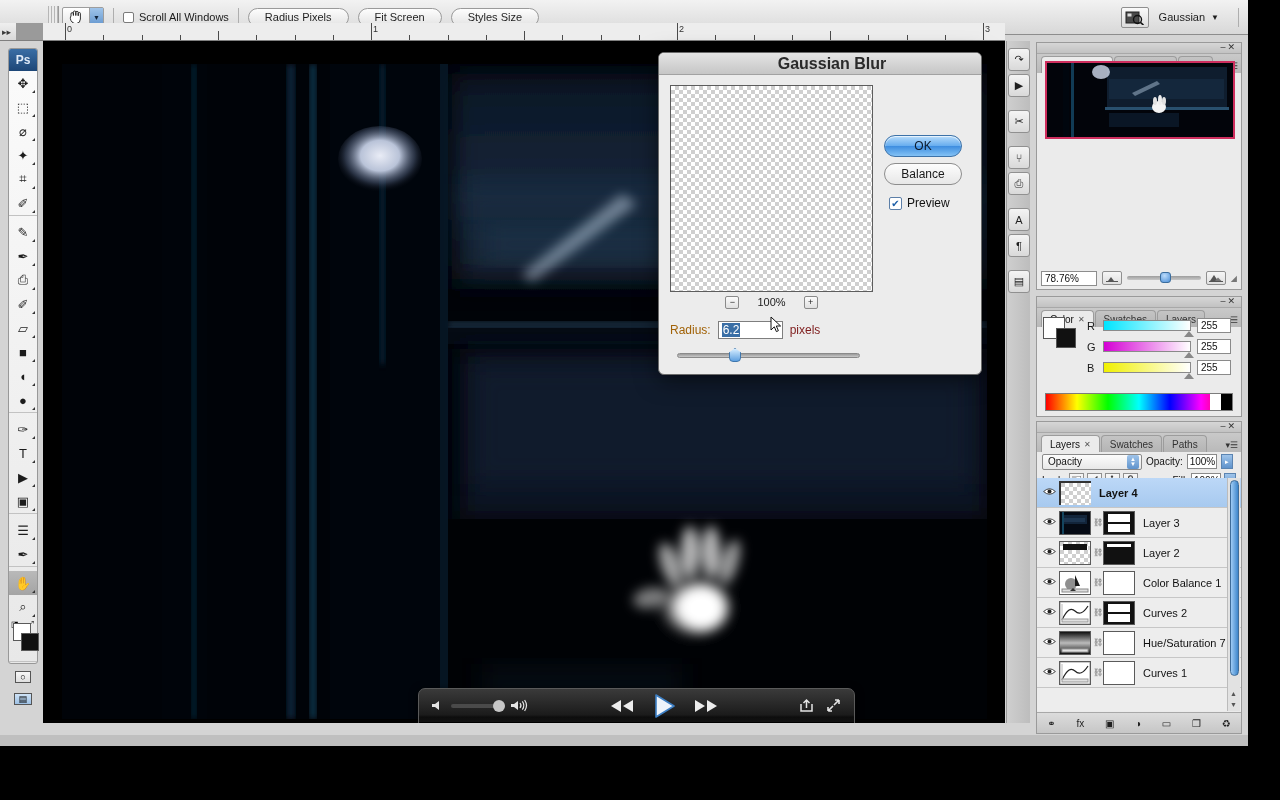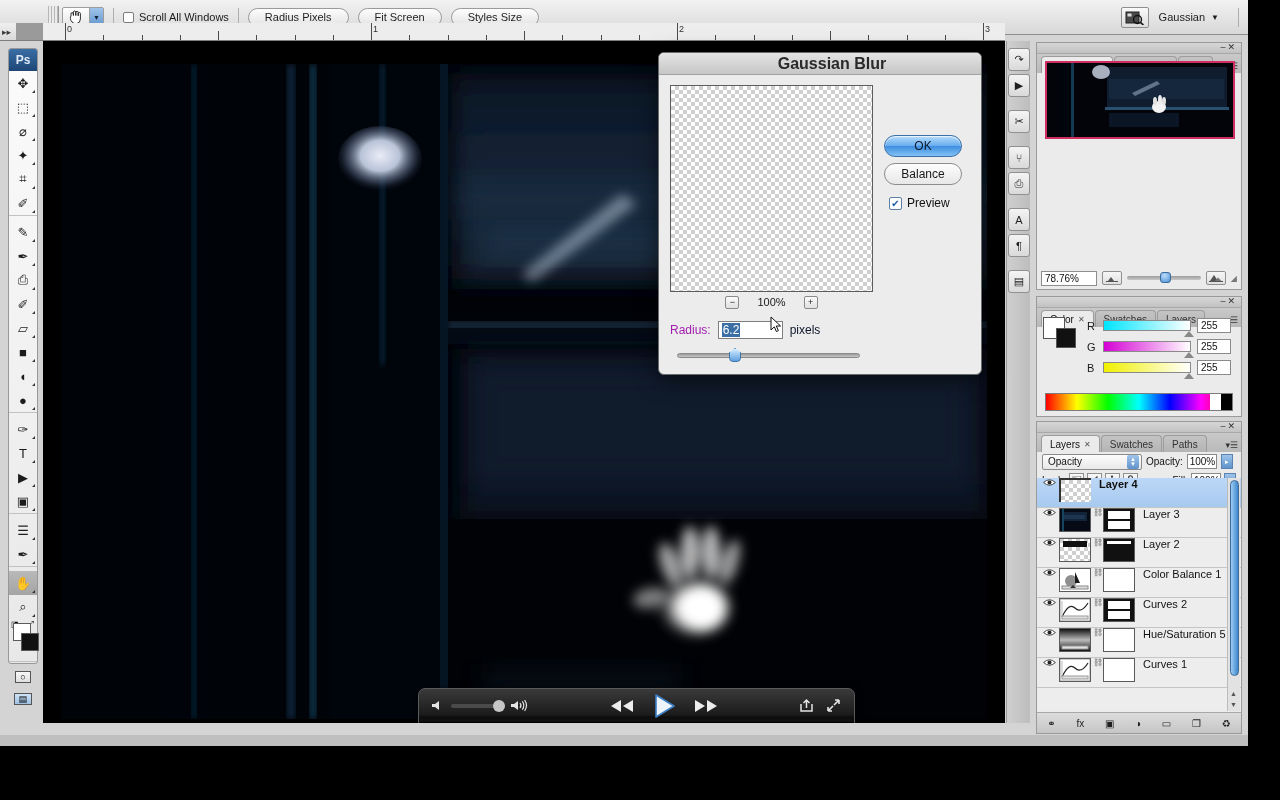--- a/index.html
+++ b/index.html
@@ -209,21 +209,21 @@
     font-size: 10px; display: flex; align-items: center; padding-left: 2px; color: #111; }
   .arrow-btn { width: 12px; height: 15px; background: linear-gradient(#9fc4ea,#5f93cc);
     border: 1px solid #5b84b1; display: flex; align-items: center; justify-content: center;
     font-size: 7px; color: #fff; }
   #lock-row { display: flex; align-items: center; height: 19px; padding: 0 5px; gap: 3px;
     border-bottom: 1px solid #b4b4b4; }
   .lockbtn { width: 15px; height: 15px; background: linear-gradient(#f7f7f7,#e2e2e2);
     border: 1px solid #8f8f8f; display: flex; align-items: center; justify-content: center; font-size: 9px; }
   #layer-list { position: absolute; left: 0; top: 56px; right: 0; bottom: 22px; overflow: hidden;
     background: #ededed; }
-  .layer-row { height: 30px; display: flex; 
+  .layer-row { height: 30px; display: flex; align-items: center;
     border-bottom: 1px solid #c6c6c6; padding-left: 2px; }
   .layer-row.sel { background: linear-gradient(#bcd8f7,#a7c9ef); }
   .eye { width: 20px; text-align: center; font-size: 10px; color: #222; }
   .lthumb { width: 32px; height: 24px; border: 1px solid #5a5a5a; background: #fff; margin-right: 2px; }
   .lthumb.act { border: 2px solid #333; }
   .linkico { width: 10px; text-align: center; font-size: 8px; color: #444; }
   .lname { font-size: 11px; color: #111; padding-left: 6px; white-space: nowrap; }
   .lname.b { font-weight: bold; }
   .checker {
     background-image:
@@ -257,25 +257,25 @@
     position: absolute; left: 11px; top: 32px; width: 203px; height: 207px;
     border: 1px solid #5d5d5d;
   }
   #zoom-row { position: absolute; left: 11px; top: 241px; width: 203px; height: 16px;
     display: flex; align-items: center; justify-content: center; gap: 18px; }
   .zbtn { width: 14px; height: 13px; background: linear-gradient(#fbfbfb,#e0e0e0);
     border: 1px solid #8a8a8a; border-radius: 2px;
     display: flex; align-items: center; justify-content: center; font-size: 9px; color: #222; }
   #zpct { font-size: 11px; color: #1a1a1a; }
   #radius-row { position: absolute; left: 11px; top: 268px; display: flex; align-items: center; gap: 7px; }
-  #radius-label { font-size: 12px; color: #a21caf; }
+  #radius-label { font-size: 12px; color: #a16207; }
   #radius-field { width: 65px; height: 18px; background: #fff; border: 1px solid #7e7e7e;
     display: flex; align-items: center; padding-left: 3px; }
   #radius-value { font-size: 12px; color: #fff; background: #3a6ea5; padding: 0 1px; }
-  #pixels-label { font-size: 12px; color: #0f172a; }
+  #pixels-label { font-size: 12px; color: #7f1d1d; }
   #radius-slider { position: absolute; left: 18px; top: 295px; width: 183px; height: 14px; }
   #rs-track { position: absolute; left: 0; top: 5px; width: 100%; height: 5px;
     background: linear-gradient(#9b9b9b,#c9c9c9); border-radius: 3px; border: 1px solid #8a8a8a; }
   #rs-knob { position: absolute; left: 52px; top: 0; width: 12px; height: 14px;
     background: linear-gradient(#d4ecff,#5fa0e0); border: 1px solid #3f77ad;
     border-radius: 3px 3px 4px 4px; clip-path: polygon(50% 0, 100% 32%, 100% 100%, 0 100%, 0 32%); }
   #dlg-ok {
     position: absolute; left: 883px - 658px; top: 82px; width: 78px; height: 22px;
     background: linear-gradient(#b7dcfb 0%, #69aeef 48%, #3f8ee0 52%, #83c2f5 100%);
     border: 1px solid #3d72a8; border-radius: 11px;
@@ -927,21 +927,21 @@
                   <stop offset="1" stop-color="#111"></stop>
                 </linearGradient>
               </defs>
               <rect width="30" height="22" fill="url(#gg)"></rect>
               <rect x="2" y="17" width="26" height="3" fill="#e0e0e0" stroke="#999"></rect>
             </svg></div>
           <div class="linkico">⛓</div>
           <div class="lthumb"><svg width="30" height="22">
               <rect width="30" height="22" fill="#fff"></rect>
             </svg></div>
-          <div class="lname">Hue/Saturation 5</div>
+          <div class="lname">Hue/Saturation 7</div>
         </div>
         <div class="layer-row">
           <div class="eye"><svg width="13" height="9" viewBox="0 0 13 9">
               <path d="M.6 4.5 Q6.5 -1 12.4 4.5 Q6.5 10 .6 4.5 Z" fill="#fff" stroke="#333" stroke-width=".9"></path>
               <circle cx="6.5" cy="4.5" r="2" fill="#222"></circle>
             </svg></div>
           <div class="lthumb"><svg width="30" height="22">
               <rect width="30" height="22" fill="#fff" stroke="#999"></rect>
               <path d="M2 18 Q9 3 15 9 Q21 15 28 4" fill="none" stroke="#222" stroke-width="1.2"></path>
               <line x1="2" y1="2" x2="2" y2="18" stroke="#bbb"></line>

